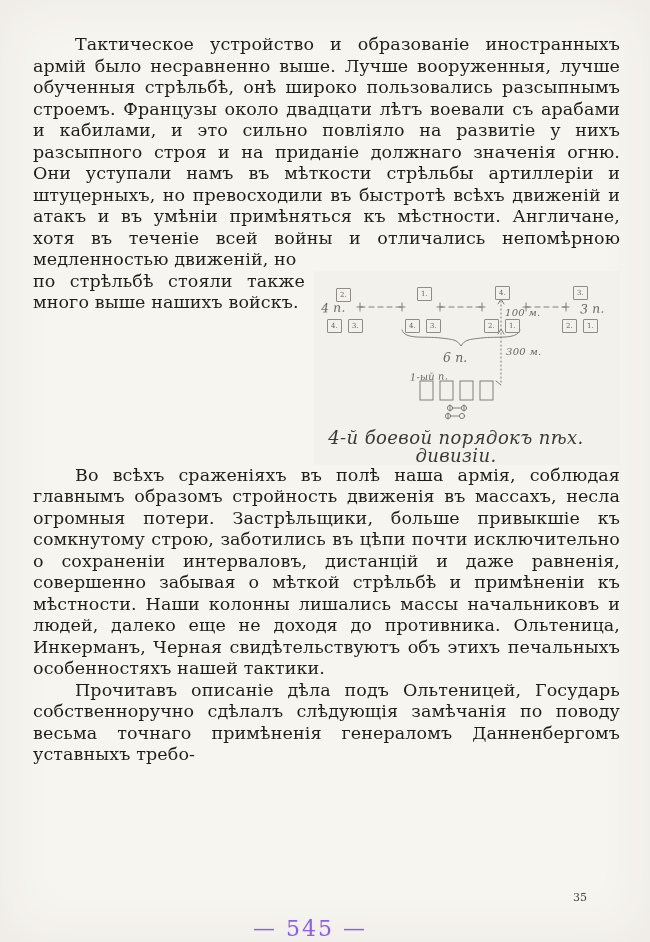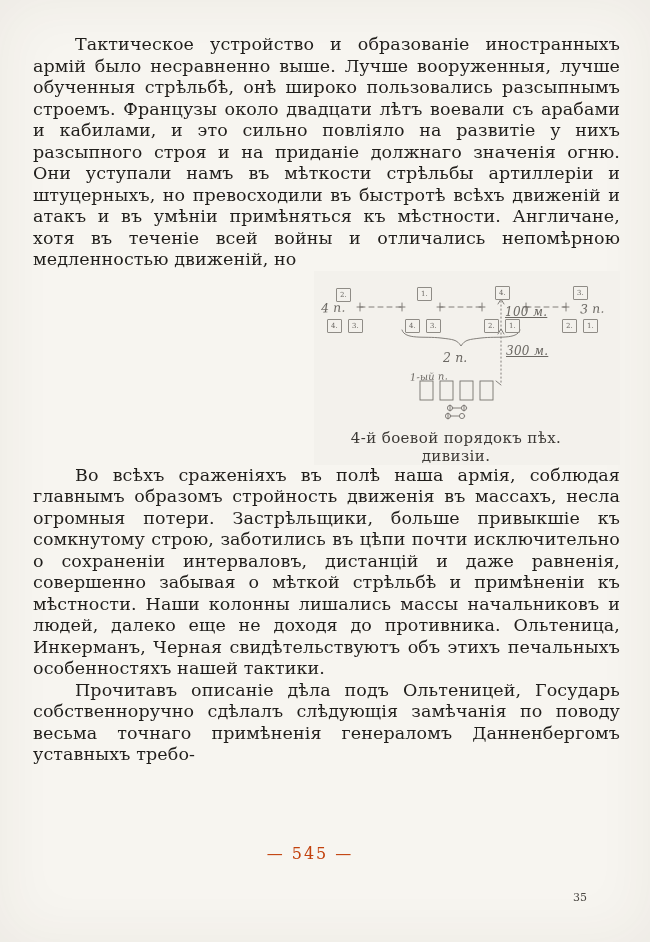--- a/index.html
+++ b/index.html
@@ -37,49 +37,50 @@
     font-size:7px;line-height:12px;text-align:center;
     color:#6b6863;background:transparent;
     font-family:"DejaVu Serif","DejaVu Sans",serif;
   }
   .hand{
     position:absolute;font-style:italic;color:#6b6863;
     font-family:"DejaVu Serif","DejaVu Sans",serif;
     white-space:nowrap;
   }
   .lbl-reg{font-size:12.5px;}
-  .lbl-dist{font-size:12px;letter-spacing:0.3px;text-decoration:underline;}
+  .lbl-dist{font-size:10px;letter-spacing:0.3px;}
   .lbl-reserve{font-size:10px;}
   figcaption{
-    font-size:15px;line-height:18px;
+    font-style:italic;font-size:18px;line-height:18px;
     color:#3c3935;text-align:center;padding-right:22px;margin-top:4px;
     letter-spacing:0.4px;
   }
 
   
   .page-number{
-    position:absolute;left:230px;top:844px;width:160px;
-    text-align:center;font-size:16px;color:#c2410c;
+    position:absolute;left:230px;top:916px;width:160px;
+    text-align:center;font-size:22px;color:#8b5cf6;
     letter-spacing:2px;
   }
   .signature-mark{
     position:absolute;left:573px;top:891px;
     font-size:11px;color:#4a4742;
   }
 </style>
 </head>
 <body>
 
 <div class="page">
   <div class="text-block">
 
     <p class="para indent">Тактическое устройство и образованіе иностранныхъ армій было несравненно выше. Лучше вооруженныя, лучше обученныя стрѣльбѣ, онѣ широко пользовались разсыпнымъ строемъ. Французы около двадцати лѣтъ воевали съ арабами и кабилами, и это сильно повліяло на развитіе у нихъ разсыпного строя и на приданіе должнаго значенія огню. Они уступали намъ въ мѣткости стрѣльбы артиллеріи и штуцерныхъ, но превосходили въ быстротѣ всѣхъ движеній и атакъ и въ умѣніи примѣняться къ мѣстности. Англичане, хотя въ теченіе всей войны и отличались непомѣрною медленностью движеній, но</p>
 
     <div class="wrap-row">
       <div class="narrow-col">
+        <p class="para">по стрѣльбѣ стояли также много выше нашихъ войскъ.</p>
       </div>
 
       <figure class="formation-figure">
         <div class="diagram">
 
           <svg width="306" height="152" viewBox="0 0 306 152">
             <g stroke="#76736e" stroke-width="0.9" fill="none" stroke-linecap="round">
 
               <line x1="46" y1="34" x2="88" y2="34" stroke-dasharray="5,4"></line>
               <path d="M46,30 V38 M43,34 H49 M88,30 V38 M85,34 H91"></path>
@@ -122,21 +123,21 @@
           <span class="sq" style="left:91px;top:46px">4.</span>
           <span class="sq" style="left:112px;top:46px">3.</span>
           <span class="sq" style="left:170px;top:46px">2.</span>
           <span class="sq" style="left:191px;top:46px">1.</span>
           <span class="sq" style="left:248px;top:46px">2.</span>
           <span class="sq" style="left:269px;top:46px">1.</span>
 
           <span class="hand lbl-reg" style="left:7px;top:24px;transform:rotate(-2deg)">4 п.</span>
           <span class="hand lbl-reg" style="left:266px;top:25px;transform:rotate(-2deg)">3 п.</span>
           <span class="hand lbl-dist" style="left:191px;top:29px">100 м.</span>
-          <span class="hand lbl-reg" style="left:129px;top:74px">2 п.</span>
+          <span class="hand lbl-reg" style="left:129px;top:74px">6 п.</span>
           <span class="hand lbl-dist" style="left:192px;top:68px">300 м.</span>
           <span class="hand lbl-reserve" style="left:96px;top:93px;transform:rotate(-2deg)">1-ый п.</span>
         </div>
 
         <figcaption>4-й боевой порядокъ пѣх. дивизіи.</figcaption>
       </figure>
     </div>
 
     <p class="para indent">Во всѣхъ сраженіяхъ въ полѣ наша армія, соблюдая главнымъ образомъ стройность движенія въ массахъ, несла огромныя потери. Застрѣльщики, больше привыкшіе къ сомкнутому строю, заботились въ цѣпи почти исключительно о сохраненіи интерваловъ, дистанцій и даже равненія, совершенно забывая о мѣткой стрѣльбѣ и примѣненіи къ мѣстности. Наши колонны лишались массы начальниковъ и людей, далеко еще не доходя до противника. Ольтеница, Инкерманъ, Черная свидѣтельствуютъ объ этихъ печальныхъ особенностяхъ нашей тактики.</p>
     <p class="para indent">Прочитавъ описаніе дѣла подъ Ольтеницей, Государь собственноручно сдѣлалъ слѣдующія замѣчанія по поводу весьма точнаго примѣненія генераломъ Данненбергомъ уставныхъ требо-</p>

